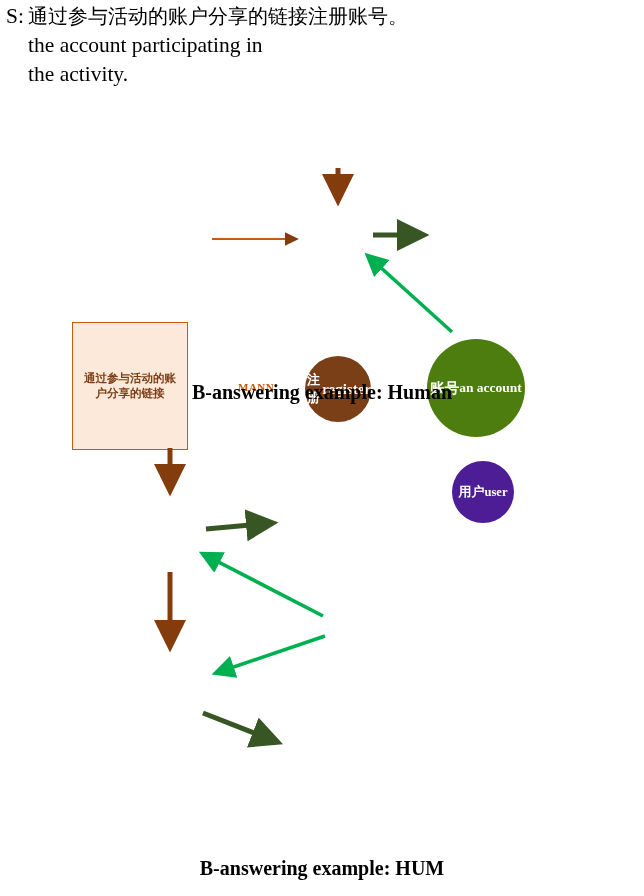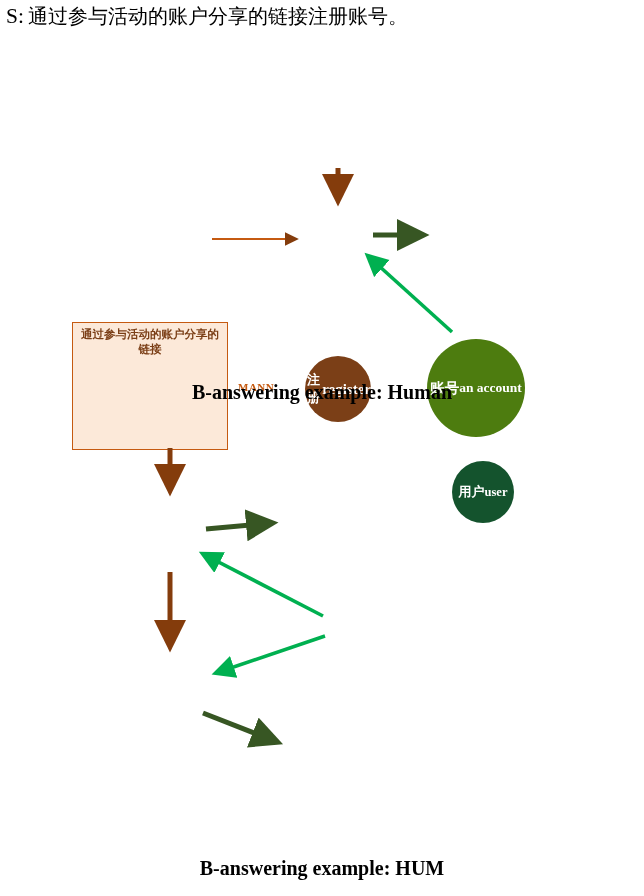--- a/index.html
+++ b/index.html
@@ -88,34 +88,35 @@
   .n-account-a {
     width: 98px; height: 98px;
     background: #4d7c0f;
     left: 427px; top: 189px;
   }
   .n-account-a .zh { font-size: 14.5px; }
   .n-account-a .en { font-size: 13.5px; }
 
   .n-user-a {
     width: 62px; height: 62px;
-    background: #14532d;
+    background: #4c1d95;
     left: 452px; top: 311px;
   }
   .n-user-a .zh { font-size: 13px; }
   .n-user-a .en { font-size: 12.5px; }
 
   .box-source {
     position: absolute;
     left: 72px; top: 172px;
-    width: 156px; height: 128px;
+    width: 116px; height: 128px;
     background: #fce9d9;
     border: 1.5px solid #c55a11;
     box-sizing: border-box;
     display: flex;
+    align-items: center;
     justify-content: center;
     text-align: center;
     color: #7b3f17;
     font-weight: bold;
     font-size: 11px;
     line-height: 15px;
     padding: 4px 8px;
   }
   .box-source .zh {
     font-family: "DejaVu Sans", sans-serif;
@@ -146,20 +147,22 @@
   .caption-a { top: 381px; left: 0; }
   .caption-b { top: 857px; left: 0; }
 </style>
 </head>
 <body>
 
 <div class="sentence">
   <span class="prefix">S:</span>
   <div class="lines">
     <div class="line cjk">通过参与活动的账户分享的链接注册账号。</div>
+    <div class="line">the account participating in</div>
+    <div class="line">the activity.</div>
   </div>
 </div>
 
 <div class="diagram dA" style="top:150px; width:644px; height:230px;">
   <svg width="644" height="240" viewBox="0 0 644 240">
     <defs>
       <marker id="arrBrownA" markerWidth="7" markerHeight="7" refX="5.2" refY="3.2" orient="auto">
         <path d="M0,0 L6.5,3.2 L0,6.4 z" fill="#843c0c"></path>
       </marker>
       <marker id="arrDarkGreenA" markerWidth="7" markerHeight="7" refX="5.2" refY="3.2" orient="auto">

